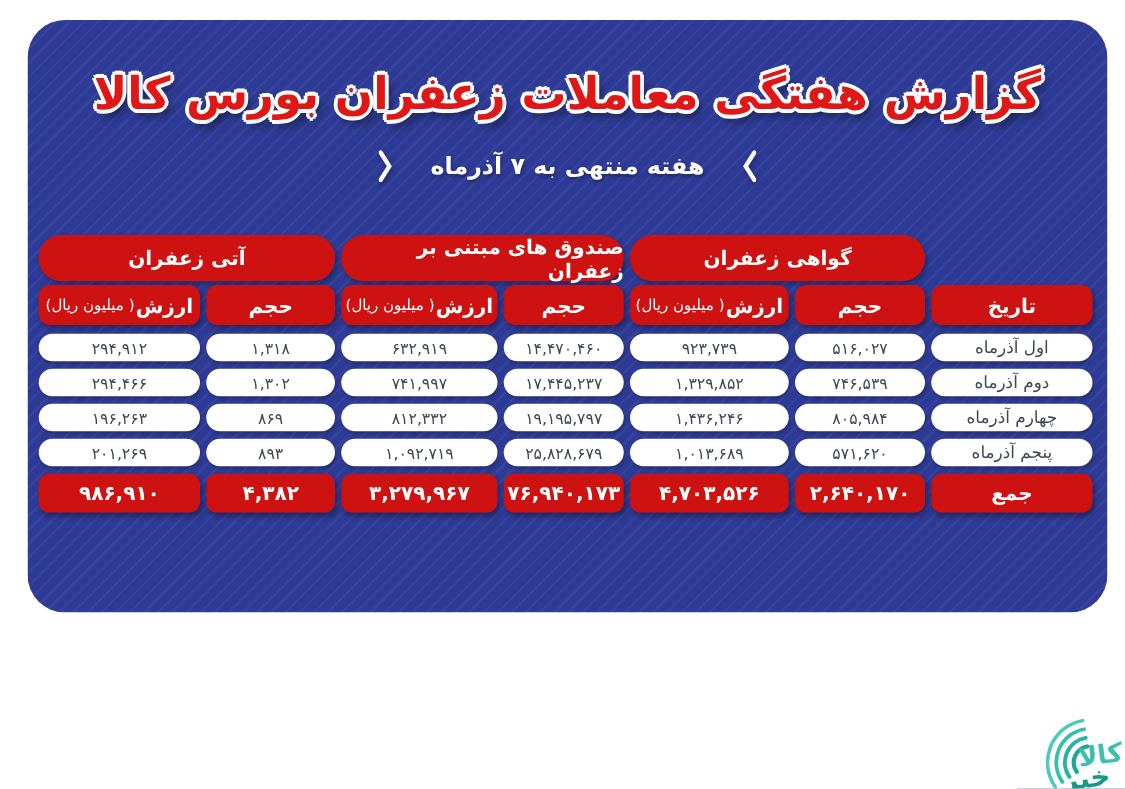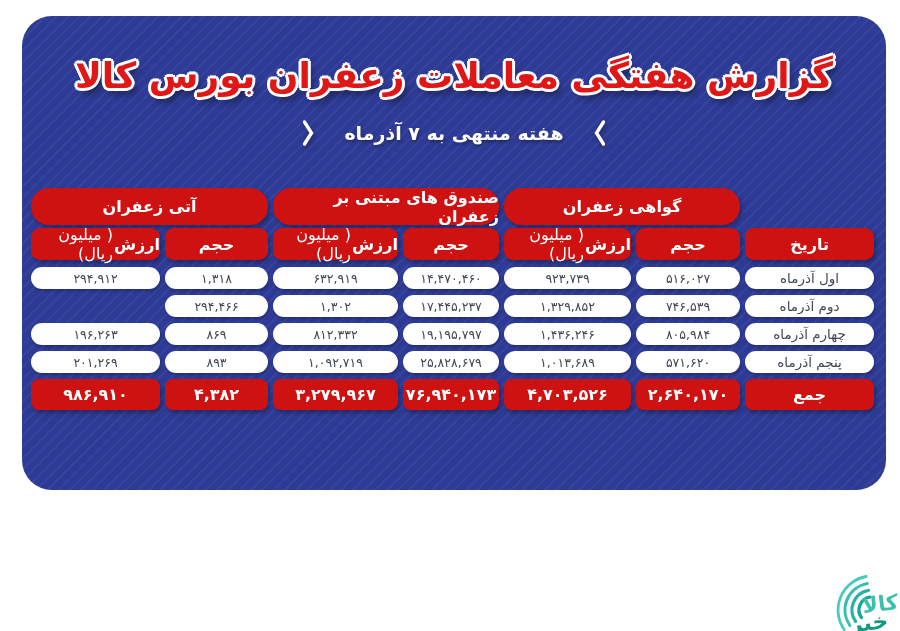--- a/index.html
+++ b/index.html
@@ -55,21 +55,21 @@
   .row.data   { margin-bottom:6px; }
 
   .ghead, .hcell, .tcell {
     background:#ce1111;
     color:#fff;
     display:flex; align-items:center; justify-content:center;
     box-shadow:2px 3px 4px rgba(0,0,0,0.3);
   }
   .ghead { height:37px; border-radius:18px; font-size:16px; font-weight:bold; }
   .hcell { height:32px; border-radius:9px;  font-size:16px; font-weight:bold; }
-  .hcell .unit { font-size:16px; font-weight:normal; margin-right:1px; }
+  .hcell .unit { font-size:12px; font-weight:normal; margin-right:1px; }
   .spacer { background:transparent; }
 
   .dcell {
     background:#ffffff;
     height:22px; border-radius:11px;
     display:flex; align-items:center; justify-content:center;
     color:#3f4654; font-size:12.5px;
     box-shadow:1px 2px 3px rgba(0,0,0,0.25);
   }
   .dcell.date { font-size:13.5px; }
@@ -149,20 +149,21 @@
         <div class="dcell">۶۳۲,۹۱۹</div>
         <div class="dcell">۱,۳۱۸</div>
         <div class="dcell">۲۹۴,۹۱۲</div>
       </div>
 
       <div class="row data">
         <div class="dcell date">دوم آذرماه</div>
         <div class="dcell">۷۴۶,۵۳۹</div>
         <div class="dcell">۱,۳۲۹,۸۵۲</div>
         <div class="dcell">۱۷,۴۴۵,۲۳۷</div>
+        <div class="dcell">۷۴۱,۹۹۷</div>
         <div class="dcell">۱,۳۰۲</div>
         <div class="dcell">۲۹۴,۴۶۶</div>
       </div>
 
       <div class="row data">
         <div class="dcell date">چهارم آذرماه</div>
         <div class="dcell">۸۰۵,۹۸۴</div>
         <div class="dcell">۱,۴۳۶,۲۴۶</div>
         <div class="dcell">۱۹,۱۹۵,۷۹۷</div>
         <div class="dcell">۸۱۲,۳۳۲</div>

